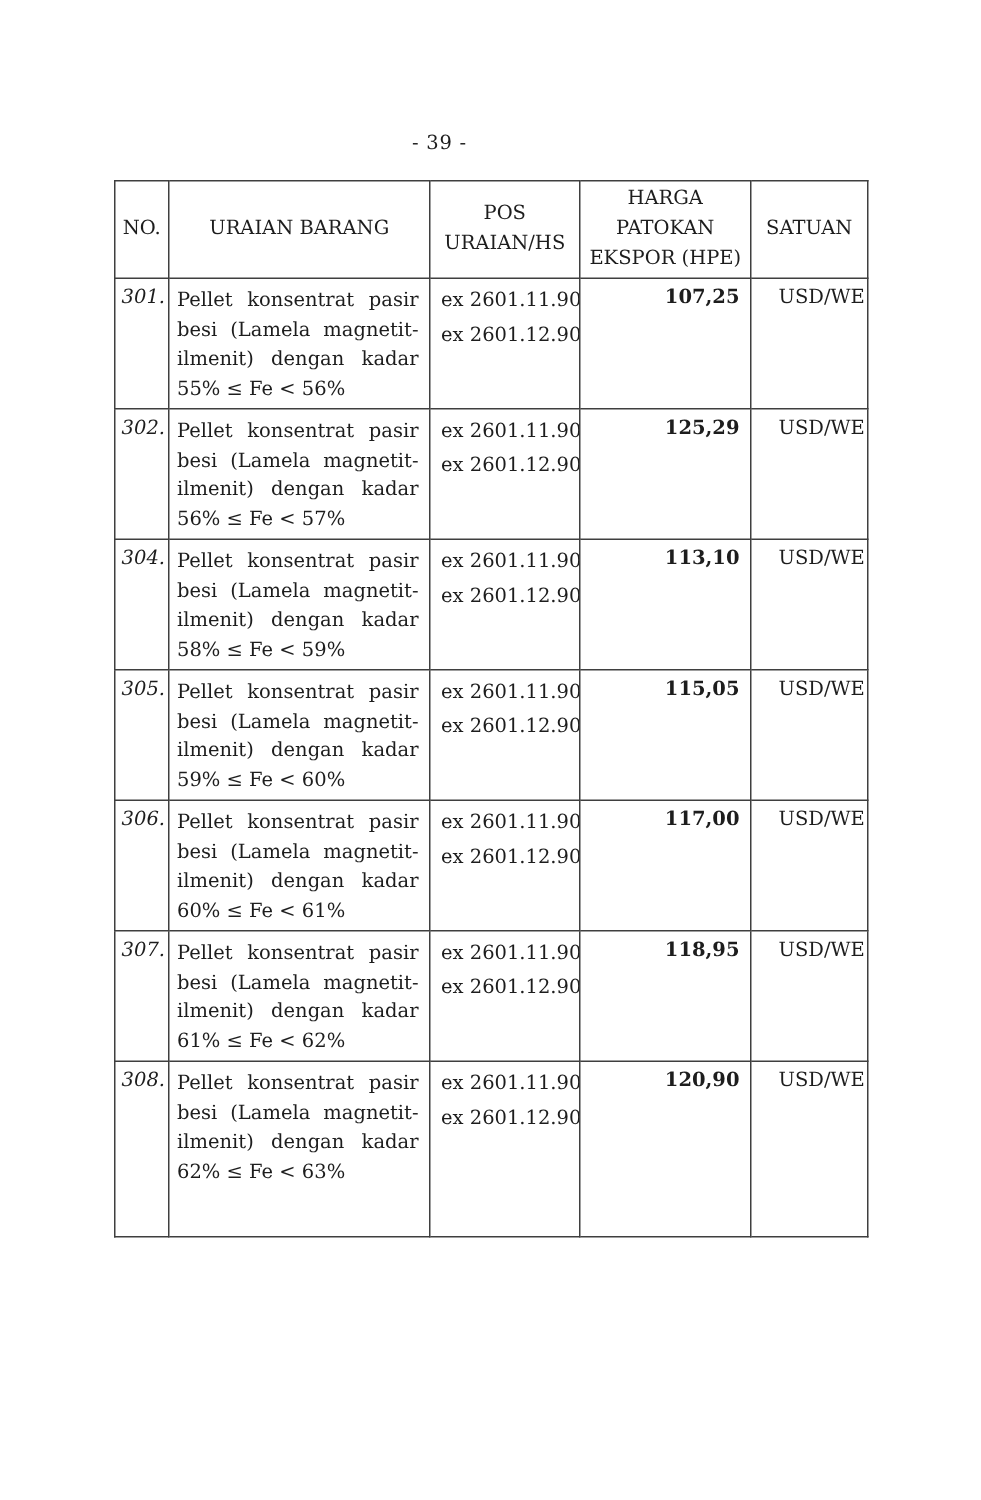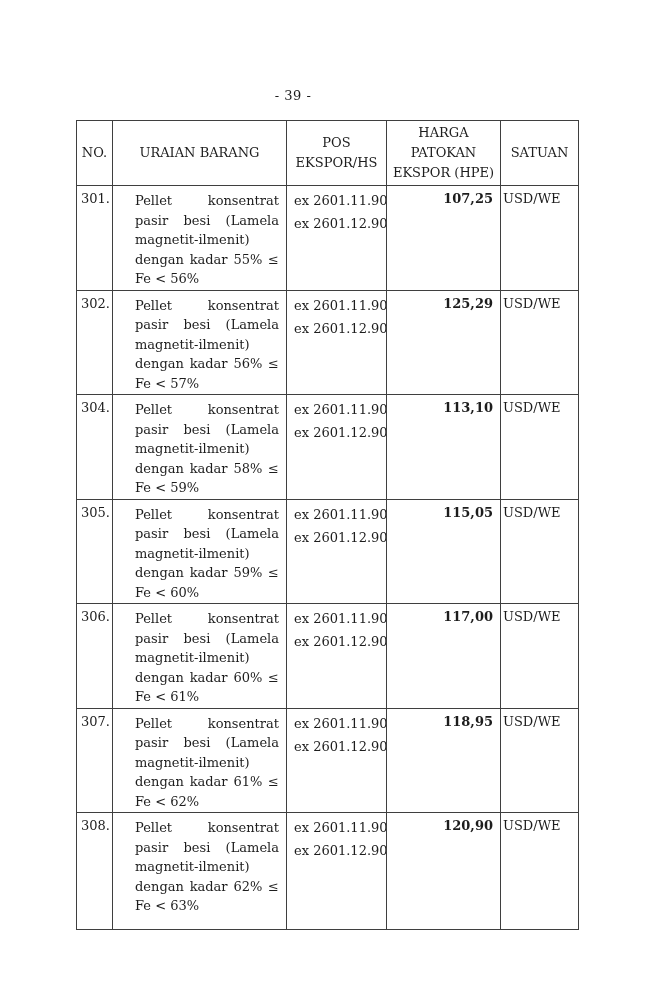--- a/index.html
+++ b/index.html
@@ -55,24 +55,25 @@
     font-size: 13px;
   }
   td {
     vertical-align: top;
     padding-top: 5px;
   }
   td.no-cell {
     text-align: right;
     padding-left: 4px;
     padding-right: 2px;
+    font-style: italic;
   }
   td.uraian-cell {
     text-align: justify;
-    padding-left: 22px;
+    padding-left: 5px;
     padding-right: 7px;
     line-height: 19.5px;
     margin-left: 33px;
   }
   td.pos-cell {
     padding-left: 7px;
     padding-right: 2px;
     line-height: 19px;
   }
   td.pos-cell .hs-code {
@@ -80,21 +81,21 @@
     white-space: nowrap;
     text-align: right;
   }
   td.hpe-cell {
     text-align: right;
     padding-right: 7px;
     font-weight: bold;
   }
   td.satuan-cell {
     text-align: left;
-    padding-left: 2px;
+    padding-left: 18px;
     padding-right: 2px;
   }
 </style>
 </head>
 <body>
 
 <div class="sheet">
   <div class="page-number">- 39 -</div>
 
   <table class="hpe">
@@ -102,21 +103,21 @@
       <col style="width:36px">
       <col style="width:174px">
       <col style="width:100px">
       <col style="width:114px">
       <col style="width:78px">
     </colgroup>
     <thead>
       <tr>
         <th>NO.</th>
         <th>URAIAN BARANG</th>
-        <th>POS EKSPOR/HS</th>
+        <th>POS URAIAN/HS</th>
         <th>HARGA PATOKAN EKSPOR (HPE)</th>
         <th>SATUAN</th>
       </tr>
     </thead>
     <tbody id="table-body">
         <tr>
           <td class="no-cell">301.</td>
           <td class="uraian-cell">Pellet konsentrat pasir besi (Lamela magnetit-ilmenit) dengan kadar 55% ≤ Fe &lt; 56%</td>
           <td class="pos-cell">
             <div class="hs-code">ex 2601.11.90</div>

